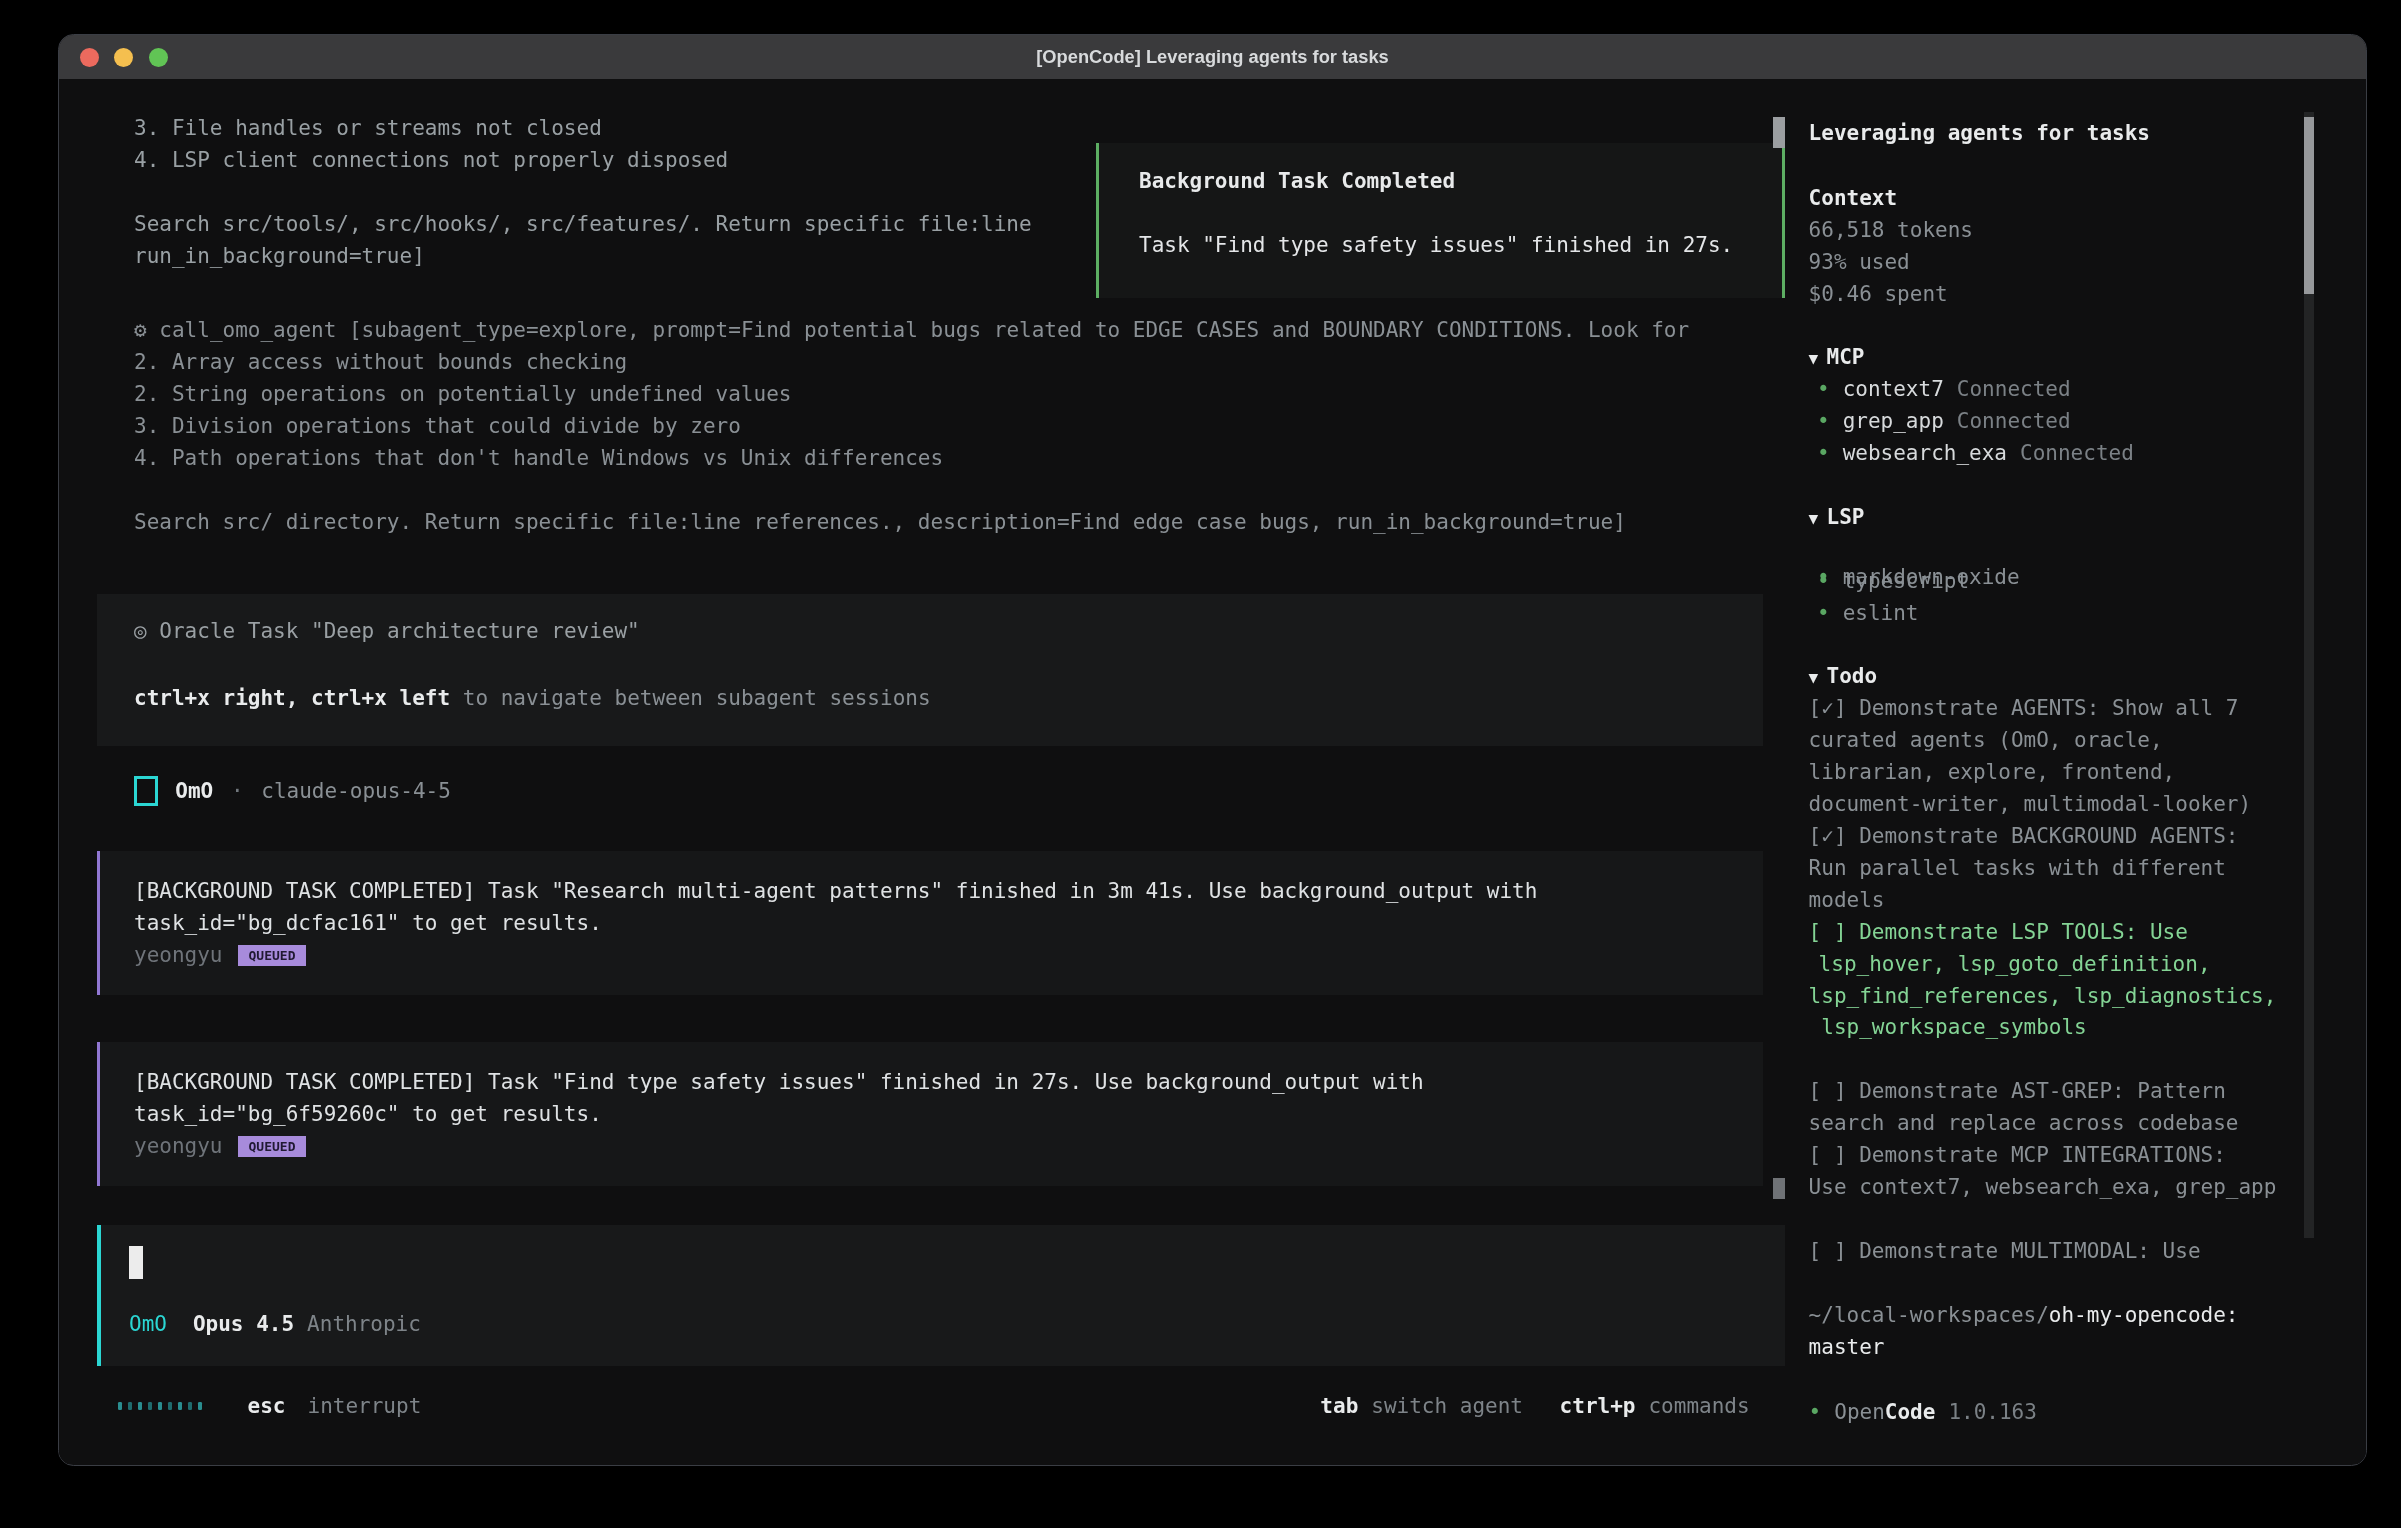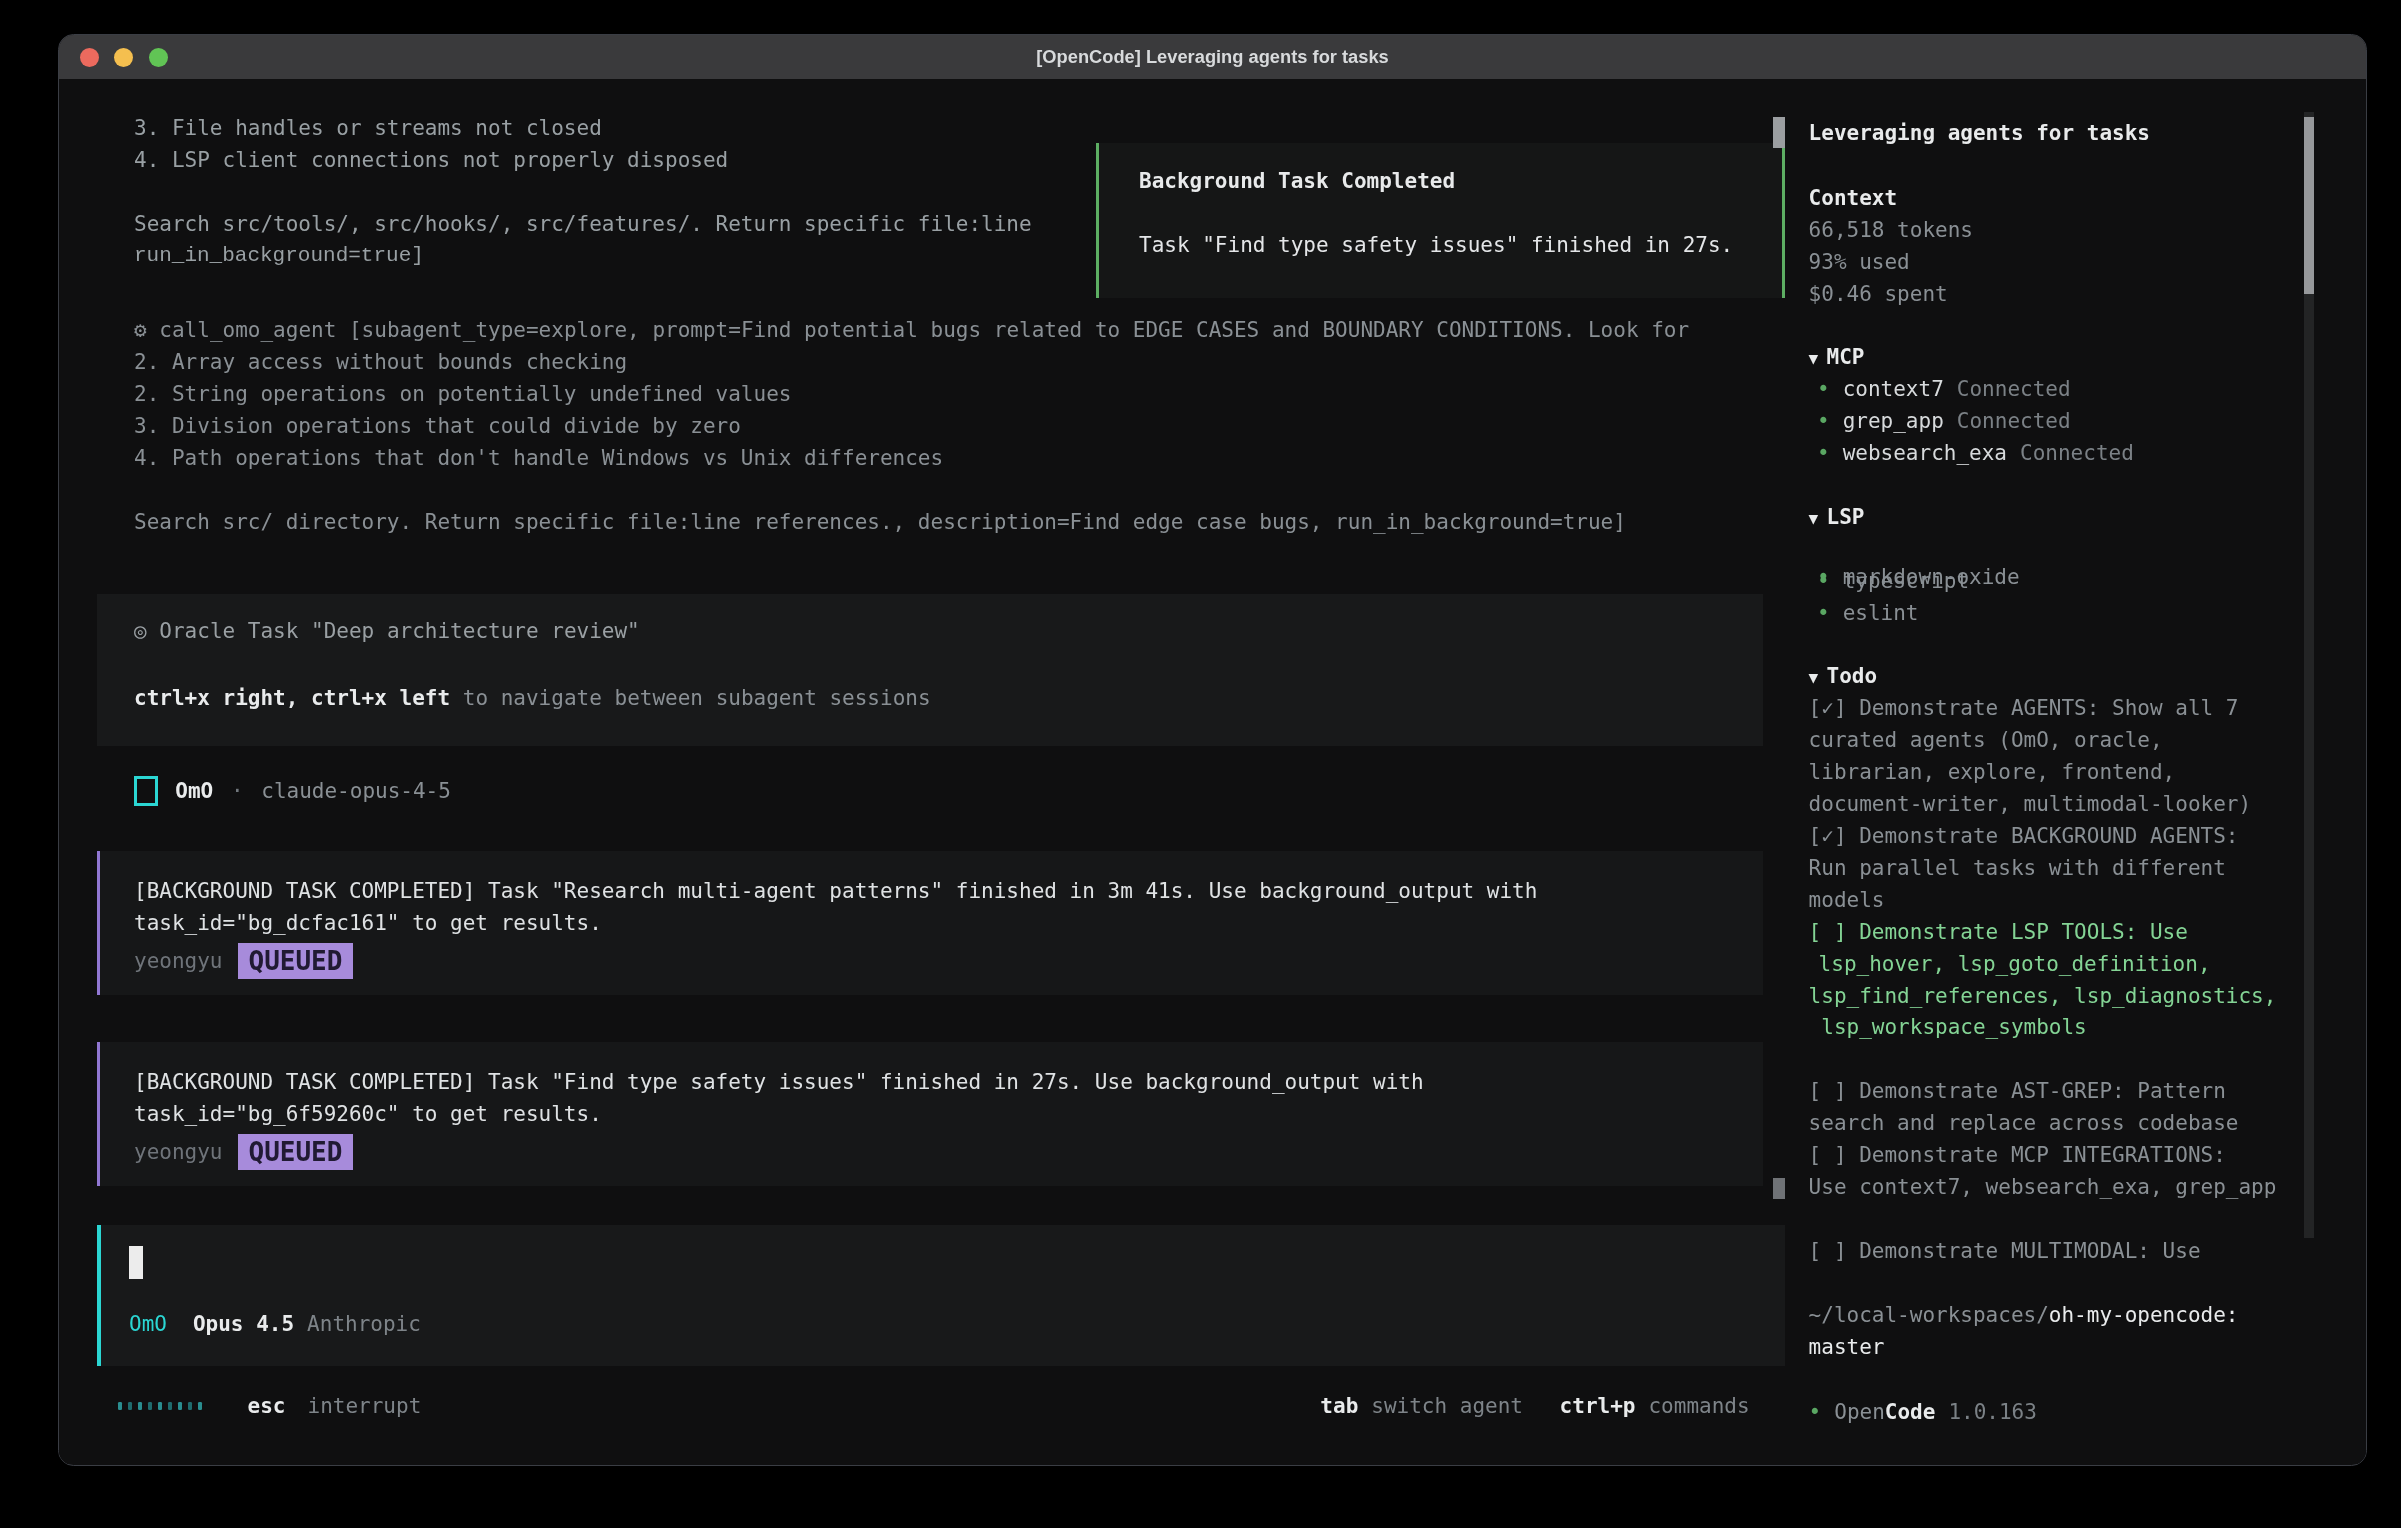--- a/index.html
+++ b/index.html
@@ -49,21 +49,21 @@
   .agenthdr { position:absolute; left:75px; top:697px; display:flex; align-items:center; gap:17.7px;
               font-size:21px; }
   .sqicon { display:inline-block; width:23.6px; height:29.5px; border:3px solid #2bd6d3; background:#0f0f10; padding:3.5px 3px; }
   .sqicon .fill { width:100%; height:100%; background:#2bd6d3; }
 
   .taskbox { position:absolute; left:38px; width:1666px; height:144px; background:#161718;
              border-left:3px solid #9177d3; padding:23.6px 0 0 34px; }
   .taskbox .tline { font-size:21px; line-height:32px; color:#dfe2e4; white-space:pre; }
   .taskbox .meta { display:flex; align-items:center; gap:15.4px; margin-top:4.7px; }
   .taskbox .author { font-size:21px; color:#6f747a; }
-  .badge { background:#a78bdb; color:#211a33; font-size:26px; font-weight:bold; padding:3px 10.6px; }
+  .badge { background:#a78bdb; color:#211a33; font-size:13px; font-weight:bold; padding:3px 10.6px; }
 
   .inputbox { position:absolute; left:38px; top:1146px; width:1688px; height:141px; background:#18191a;
               border-left:4.7px solid #2bd6d3; }
   .cursor { position:absolute; left:28px; top:21px; width:13.6px; height:33px; background:#ececec; }
   .modelrow { position:absolute; left:28px; top:87px; display:flex; gap:26px; font-size:21px; }
   .modelrow .m2 { color:#e9ebec; font-weight:bold; }
   .modelrow .m2 em { font-style:normal; font-weight:normal; color:#7e8489; margin-left:13px; }
 
   .statusbar { position:absolute; left:59px; top:1315px; right:17.7px; height:32px; font-size:21px; }
   .sb-left { position:absolute; left:0; top:0; display:flex; align-items:center; gap:22px; }
@@ -109,21 +109,21 @@
       </div>
     </div>
 
     <div class="content">
 
       <div class="main">
 
         <div class="line c-g1" style="left:75px; top:33px;">3. File handles or streams not closed</div>
         <div class="line c-g1" style="left:75px; top:65px;">4. LSP client connections not properly disposed</div>
         <div class="line c-g1" style="left:75px; top:129px;">Search src/tools/, src/hooks/, src/features/. Return specific file:line</div>
-        <div class="line c-g1" style="left:75px; top:161px;font-family:Liberation Mono, monospace;">run_in_background=true]</div>
+        <div class="line c-g1" style="left:75px; top:161px;">run_in_background=true]</div>
 
         <div class="toast">
           <div class="t-title">Background Task Completed</div>
           <div class="t-body">Task "Find type safety issues" finished in 27s.</div>
         </div>
 
         <div class="line c-g2" style="left:75px; top:235px;"><span>⚙</span><span> </span><span>call_omo_agent [subagent_type=explore, prompt=Find potential bugs related to EDGE CASES and BOUNDARY CONDITIONS. Look for</span></div>
         <div class="line c-g2" style="left:75px; top:267px;">2. Array access without bounds checking</div>
         <div class="line c-g2" style="left:75px; top:299px;">2. String operations on potentially undefined values</div>
         <div class="line c-g2" style="left:75px; top:331px;">3. Division operations that could divide by zero</div>

